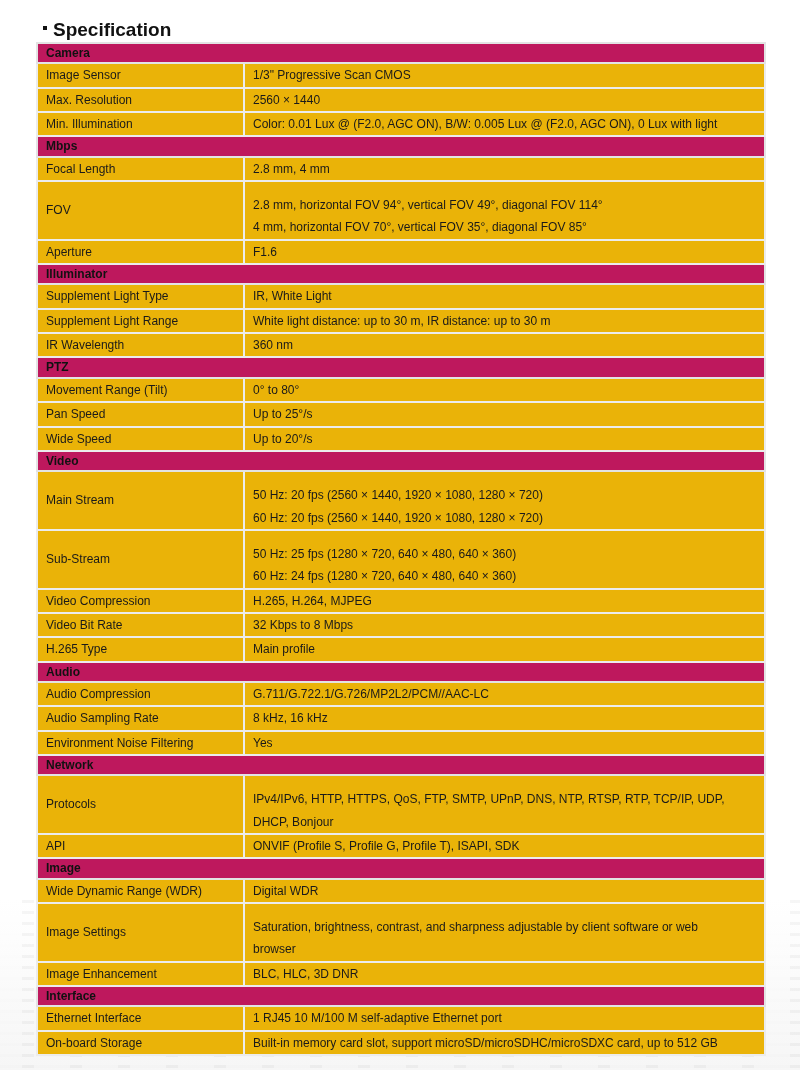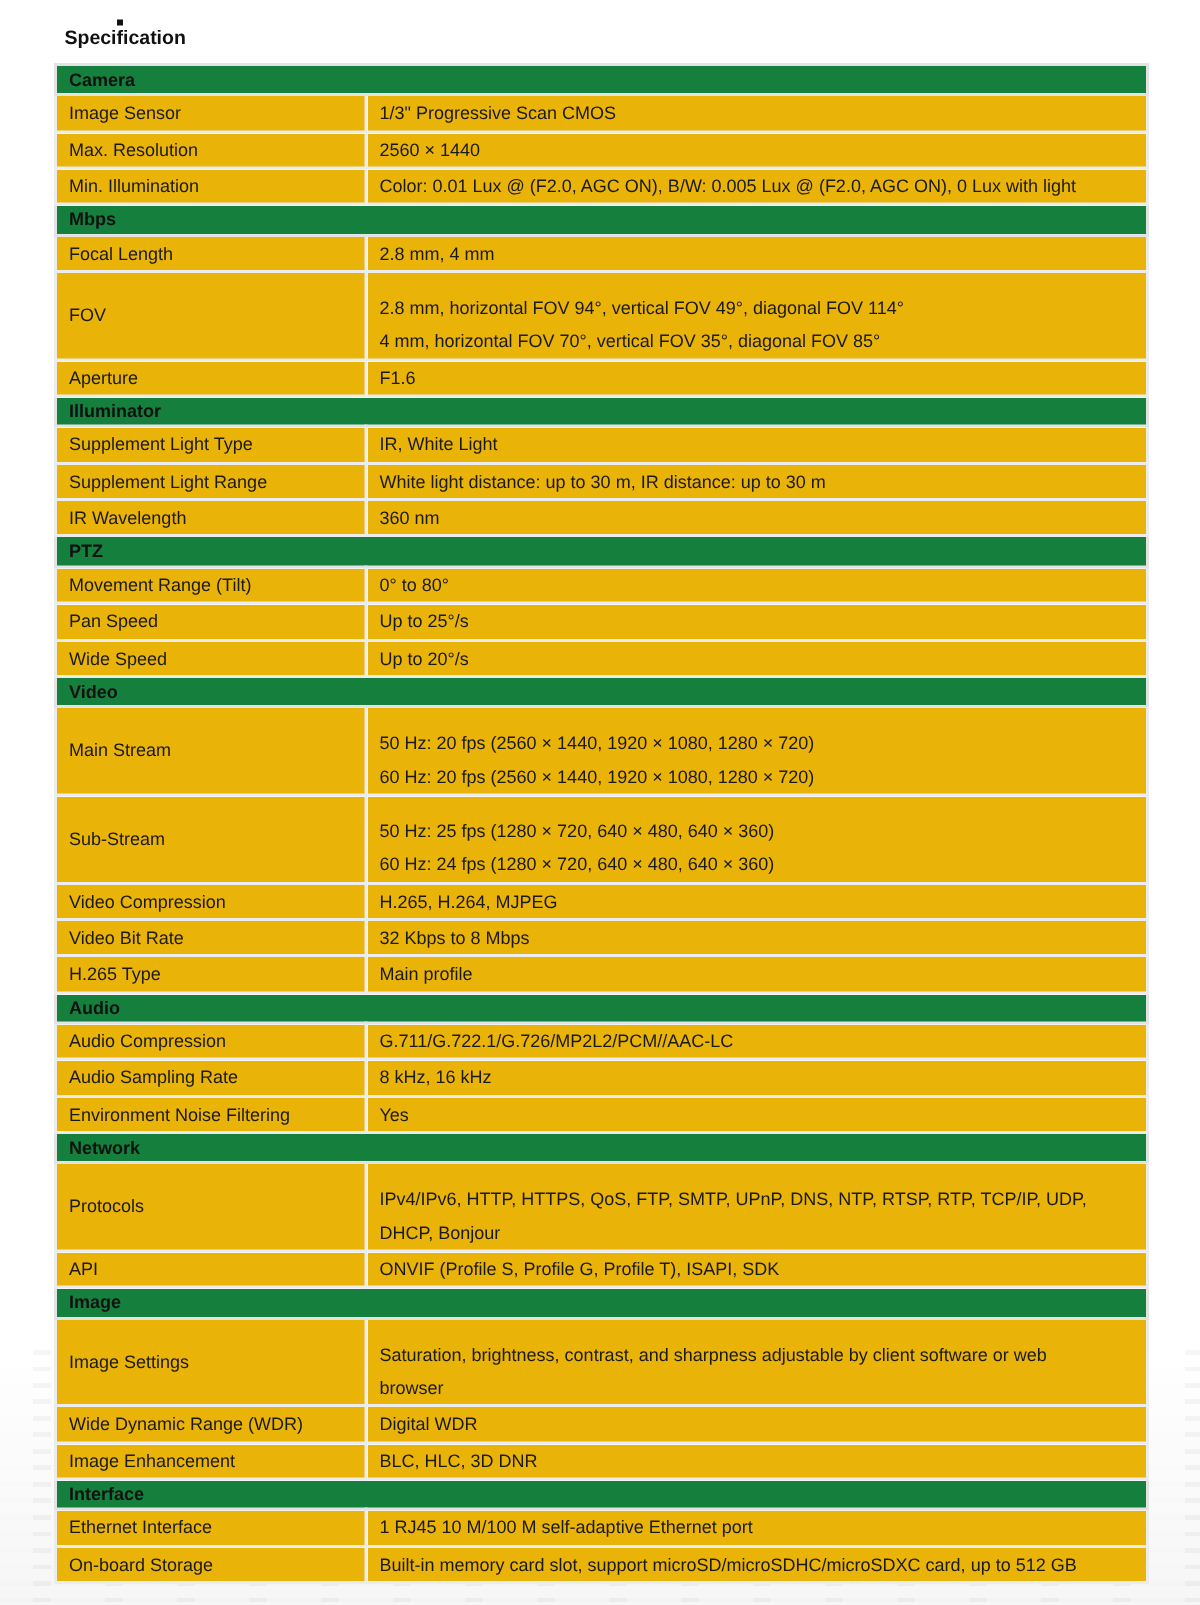--- a/index.html
+++ b/index.html
@@ -31,25 +31,24 @@
       background: linear-gradient(180deg, rgba(255,255,255,0) 0%, rgba(240,240,240,0.6) 100%);
       z-index: 0;
     }
     .title {
       position: absolute;
       left: 43px;
       top: 17px;
       height: 25px;
       display: flex;
       align-items: center;
-      font-size: 13px;
+      font-size: 19px;
       font-weight: bold;
       color: #111;
       z-index: 1;
-      flex-direction: column;
     }
     .title .bullet {
       display: inline-block;
       width: 4px;
       height: 4px;
       background: #111;
       margin-right: 6px;
       margin-top: -4px;
     }
     table.spec {
@@ -68,21 +67,21 @@
     table.spec td {
       border: 2px solid #ececec;
       padding: 0 0 0 8px;
       height: 18.35px;
       line-height: 18.35px;
       vertical-align: middle;
       white-space: nowrap;
       overflow: hidden;
     }
     table.spec tr.section td {
-      background: #15803d;
+      background: #be185d;
       font-weight: bold;
       color: #111;
       border-color: #e3e3e3;
     }
     table.spec tr.row td {
       background: #eab308;
     }
     table.spec tr.row.double td {
       height: 40.7px;
     }
@@ -266,31 +265,31 @@
       </tr>
       <tr class="row">
         <td class="lbl">API</td>
         <td class="val">
           <span class="line">ONVIF (Profile S, Profile G, Profile T), ISAPI, SDK</span>
         </td>
       </tr>
       <tr class="section">
         <td colspan="2">Image</td>
       </tr>
+      <tr class="row">
+        <td class="lbl">Wide Dynamic Range (WDR)</td>
+        <td class="val">
+          <span class="line">Digital WDR</span>
+        </td>
+      </tr>
       <tr class="row double">
         <td class="lbl">Image Settings</td>
         <td class="val">
           <span class="line">Saturation, brightness, contrast, and sharpness adjustable by client software or web</span>
           <span class="line">browser</span>
-        </td>
-      </tr>
-      <tr class="row">
-        <td class="lbl">Wide Dynamic Range (WDR)</td>
-        <td class="val">
-          <span class="line">Digital WDR</span>
         </td>
       </tr>
       <tr class="row">
         <td class="lbl">Image Enhancement</td>
         <td class="val">
           <span class="line">BLC, HLC, 3D DNR</span>
         </td>
       </tr>
       <tr class="section">
         <td colspan="2">Interface</td>

